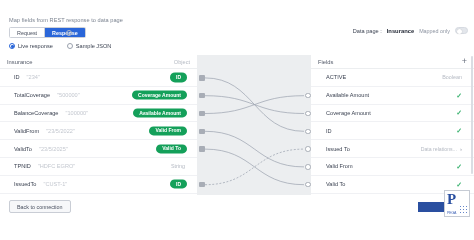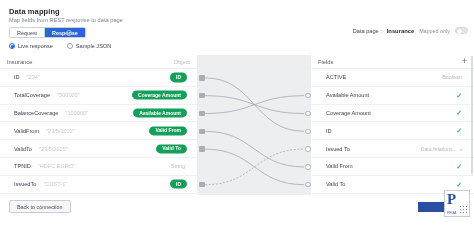--- a/index.html
+++ b/index.html
@@ -91,21 +91,20 @@
                 radial-gradient(#4a6fc0 38%, transparent 40%) 0 0/3px 3px; opacity:.85; }
 
   .right-scroll { position:absolute; right:1px; top:56px; width:2.2px; height:118px; background:#dadde3; border-radius:2px; cursor:pointer; }
 </style>
 </head>
 <body>
 
 <div id="app">
 
   <div class="hdr">
-    <div class="hdr-title">Data mapping</div>
     <div class="hdr-sub">Map fields from REST response to data page</div>
 
     <div class="seg">
       <div class="seg-btn">Request</div>
       <div class="seg-divider"></div>
       <div class="seg-btn active">Response</div>
     </div>
     <div class="info-ic">i</div>
 
     <div class="radios">

